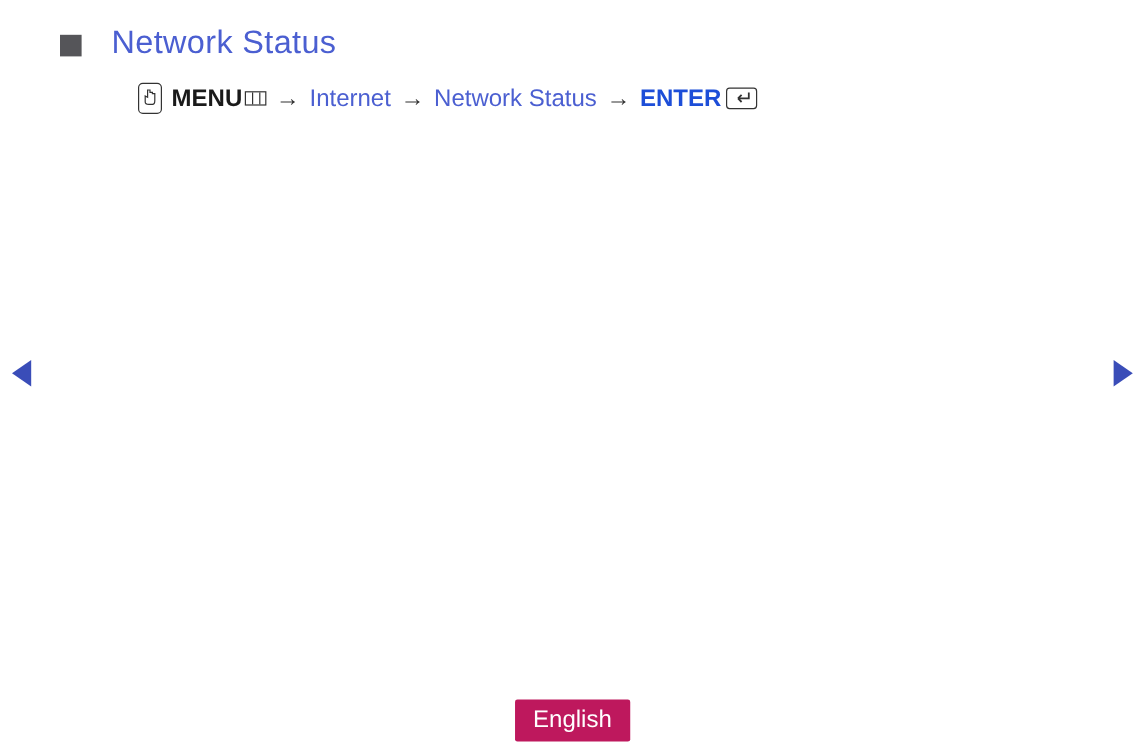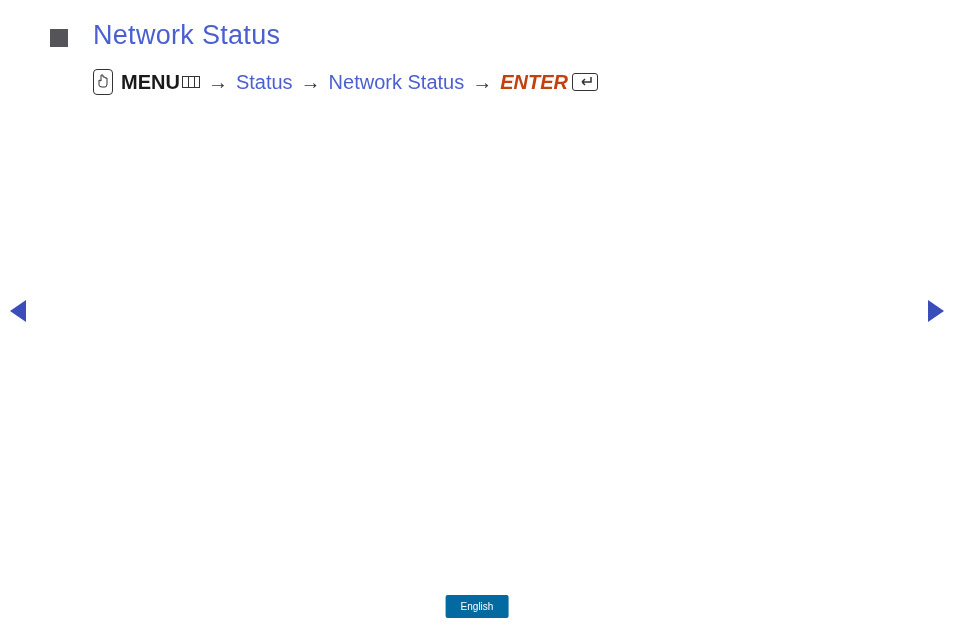--- a/index.html
+++ b/index.html
@@ -34,21 +34,21 @@
     .title {
       font-size: 27px;
       color: #4b5fd1;
       font-weight: 400;
       letter-spacing: 0.3px;
     }
     .breadcrumb-row {
       display: flex;
       align-items: center;
       gap: 8px;
-      margin-left: 43px;
+      margin-left: 65px;
       margin-bottom: 20px;
       font-size: 20px;
       color: #333;
     }
     .remote-icon {
       width: 20px;
       height: 26px;
       border: 1.5px solid #333;
       border-radius: 4px;
       display: flex;
@@ -86,24 +86,23 @@
     .menu-icon::after { left: 11px; }
     .arrow {
       color: #333;
       font-size: 20px;
     }
     .bc-link {
       color: #4b5fd1;
     }
     .enter-label {
       font-weight: bold;
-      color: #c2410c;
+      color: #1d4ed8;
       display: inline-flex;
       align-items: center;
-      font-style: italic;
     }
     .enter-icon {
       display: inline-block;
       width: 26px;
       height: 18px;
       border: 1.5px solid #333;
       border-radius: 3px;
       margin-left: 4px;
       position: relative;
     }
@@ -142,23 +141,23 @@
       height: 0;
       border-top: 11px solid transparent;
       border-bottom: 11px solid transparent;
       border-left: 16px solid #3a4db8;
     }
     .language-badge {
       position: absolute;
       bottom: 6px;
       left: 50%;
       transform: translateX(-50%);
-      background: #0369a1;
+      background: #be185d;
       color: #fff;
-      font-size: 10px;
+      font-size: 20px;
       padding: 6px 15px;
       border-radius: 2px;
     }
   </style>
 </head>
 <body>
 
 <div class="content">
   <div class="title-row">
     <div class="bullet-square"></div>
@@ -171,21 +170,21 @@
         <svg width="12" height="16" viewBox="0 0 12 16">
           <path d="M4 2 L4 8 L2 7 L2 12 Q2 14 5 14 L8 14 Q10 14 10 11 L10 5 L8 5 L8 4 L6 4 L6 2 Z" fill="none" stroke="#333" stroke-width="1"></path>
         </svg>
       </span>
     </div>
     <span class="menu-label">
       <span>MENU</span>
       <span class="menu-icon"></span>
     </span>
     <span class="arrow">→</span>
-    <span class="bc-link">Status</span>
+    <span class="bc-link">Internet</span>
     <span class="arrow">→</span>
     <span class="bc-link">Network Status</span>
     <span class="arrow">→</span>
     <span class="enter-label">
       <span>ENTER</span>
       <span class="enter-icon">
         <svg width="20" height="14" viewBox="0 0 20 14">
           <path d="M15 2 L15 7 L6 7 M6 7 L9 4 M6 7 L9 10" fill="none" stroke="#333" stroke-width="1.5"></path>
         </svg>
       </span>

